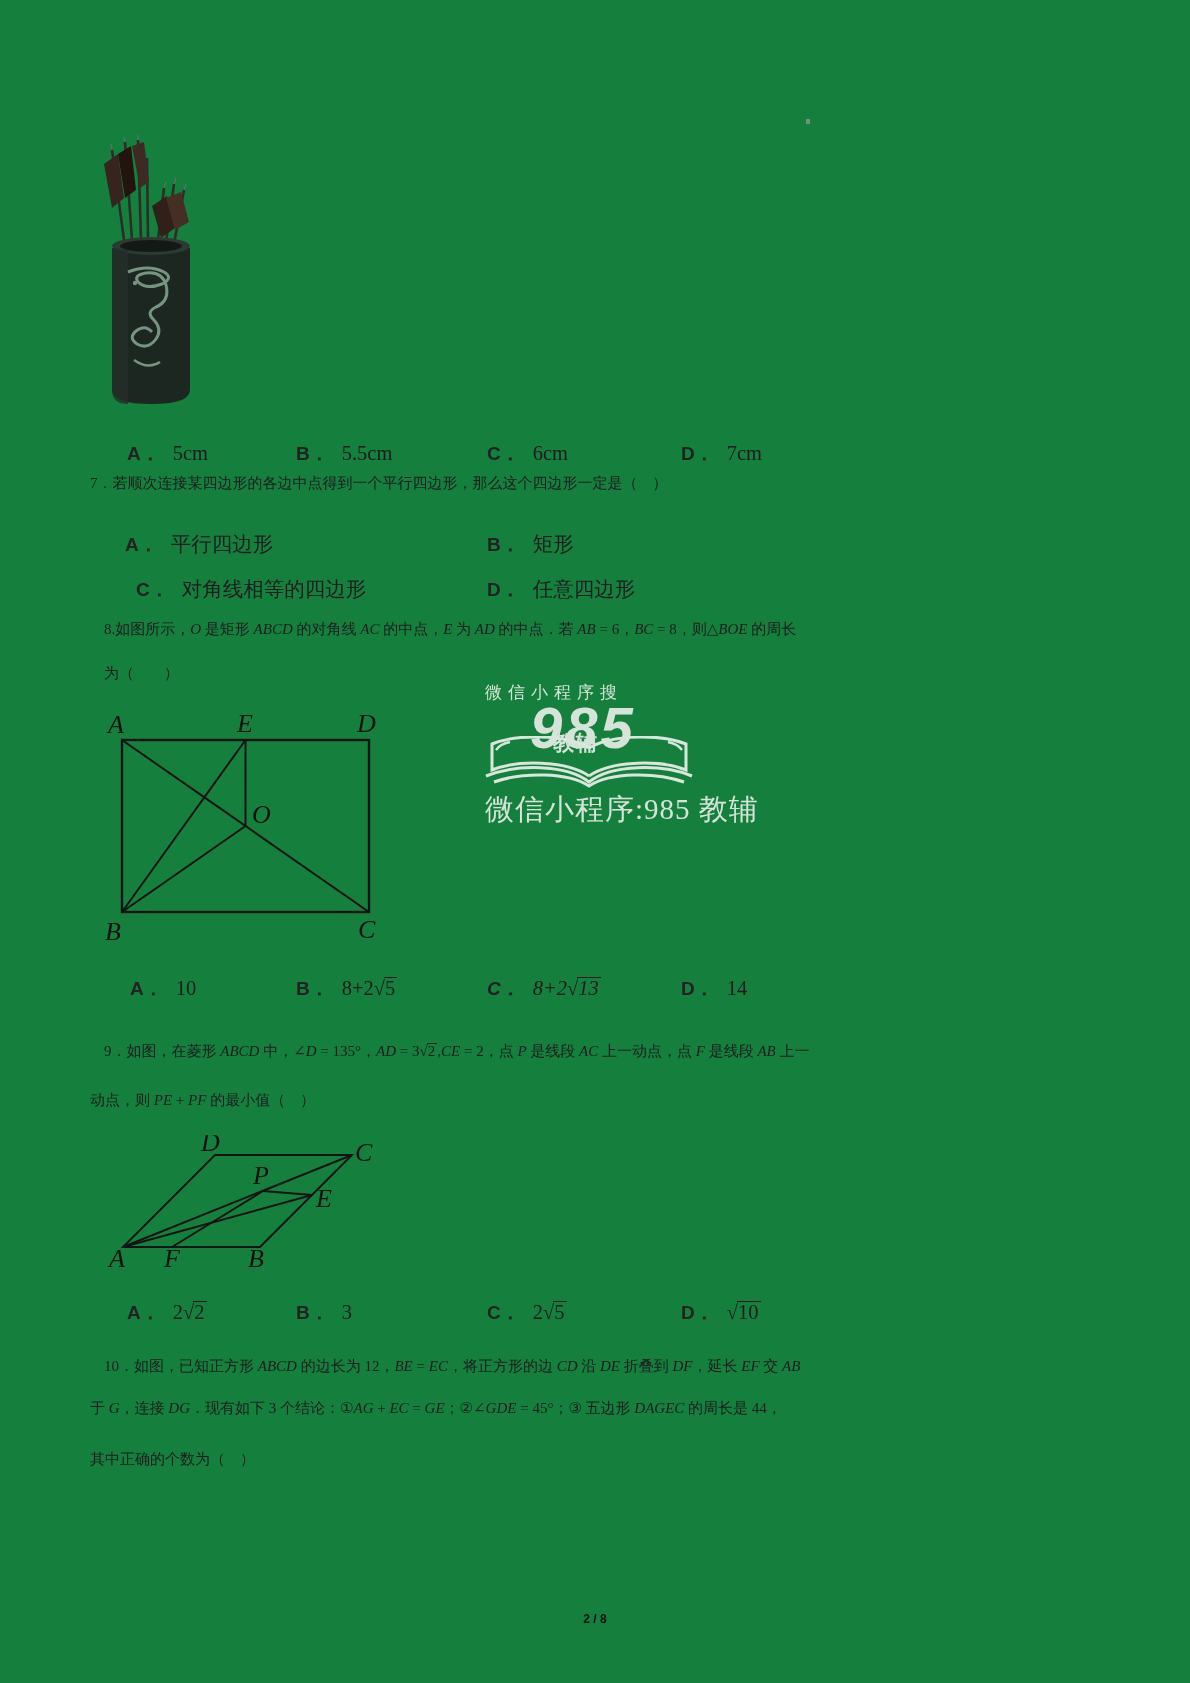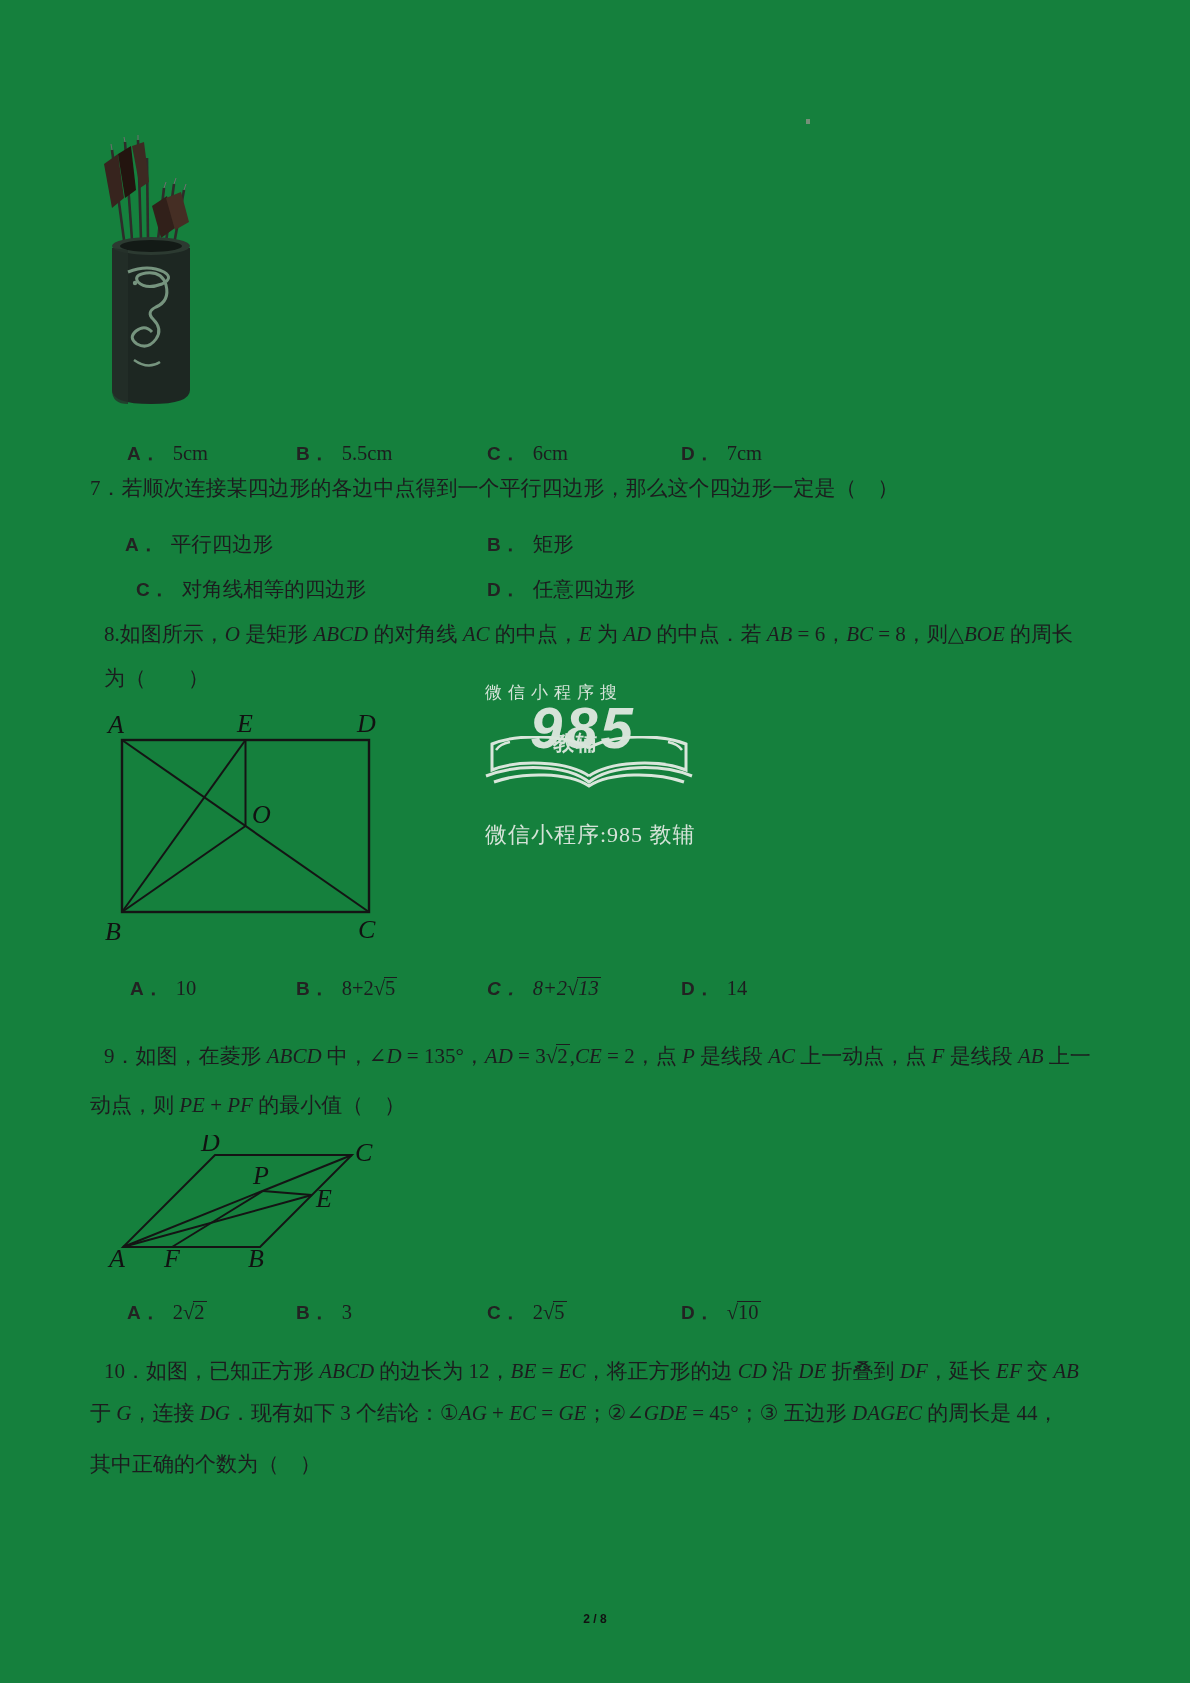--- a/index.html
+++ b/index.html
@@ -1,32 +1,32 @@
 <!DOCTYPE html>
 <html><head>
 <meta charset="utf-8">
 <style>
   html,body{margin:0;padding:0;background:#ffffff;}
   .page{position:relative;width:1190px;height:1683px;background:#15803d;overflow:hidden;
         font-family:"Liberation Serif","DejaVu Serif","DejaVu Sans",serif;color:#1c1c1e;}
   .abs{position:absolute;}
-  .stem{font-size:21px;white-space:nowrap;color:#1c1c1e;}
+  .stem{font-size:15px;white-space:nowrap;color:#1c1c1e;}
   .opt{white-space:nowrap;font-size:20.5px;}
   .opt .lbl{font-family:"Liberation Sans","DejaVu Sans",sans-serif;font-weight:bold;font-size:19px;
             margin-right:13px;color:#222;}
   .sg-i{font-style:italic;font-family:"Liberation Serif","DejaVu Serif",serif;}
   .sg-r{display:inline-block;border-top:1.7px solid currentColor;line-height:1.05;
         padding:0 2px 0 1px;margin-left:-1px;}
   .figlabel{font-style:italic;font-family:"Liberation Serif","DejaVu Serif",serif;fill:#111;}
   .wm{color:#d5e3d8;}
   .wm-top{position:absolute;font-size:17px;letter-spacing:6px;white-space:nowrap;}
   .wm-big{position:absolute;font-size:58px;font-weight:bold;font-style:italic;letter-spacing:3px;
           font-family:"Liberation Sans","DejaVu Sans",sans-serif;}
   .wm-tag{position:absolute;font-size:21px;font-weight:bold;letter-spacing:2px;}
-  .wm-bottom{position:absolute;font-size:22px;letter-spacing:1px;white-space:nowrap;margin-top:30px;}
+  .wm-bottom{position:absolute;font-size:29px;letter-spacing:1px;white-space:nowrap;}
   .footer{position:absolute;left:0;right:0;text-align:center;
           font-family:"Liberation Sans","DejaVu Sans",sans-serif;font-weight:bold;font-size:12px;color:#111;}
   .dot{position:absolute;width:4px;height:5px;background:#96968c;opacity:.75;}
   svg text{font-size:26px;}
 </style>
 </head>
 <body>
 
 <div class="page">
 

